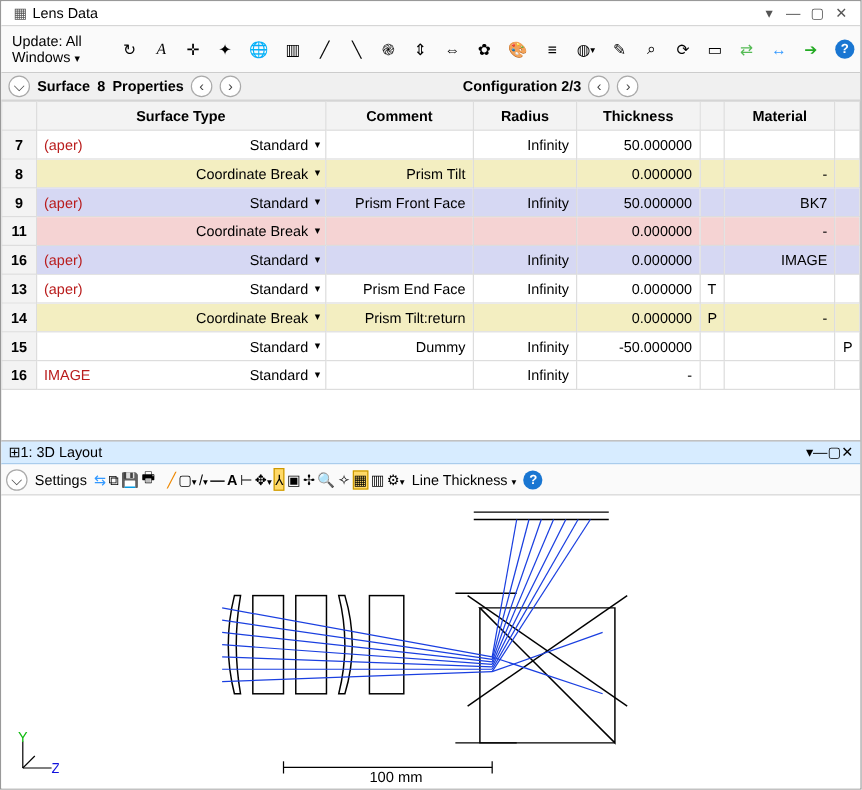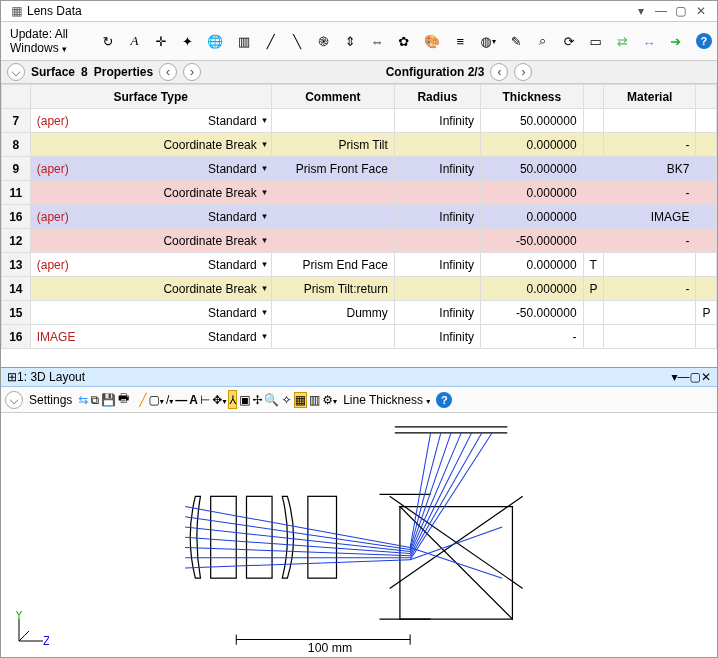--- a/index.html
+++ b/index.html
@@ -178,34 +178,20 @@
           <td class="stype">
             <span class="aper">(aper)</span>
             <span class="sval">Standard</span>
             <span class="caret">▾</span>
           </td>
           <td class="ccell"></td>
           <td class="rcell">Infinity</td>
           <td class="rcell">0.000000</td>
           <td></td>
           <td class="rcell">IMAGE</td>
-          <td></td>
-        </tr>
-        <tr class="pink">
-          <td class="row-head">12</td>
-          <td class="stype">
-            <span class="aper"></span>
-            <span class="sval">Coordinate Break</span>
-            <span class="caret">▾</span>
-          </td>
-          <td class="ccell"></td>
-          <td class="rcell"></td>
-          <td class="rcell">-50.000000</td>
-          <td></td>
-          <td class="rcell">-</td>
           <td></td>
         </tr>
         <tr>
           <td class="row-head">13</td>
           <td class="stype">
             <span class="aper">(aper)</span>
             <span class="sval">Standard</span>
             <span class="caret">▾</span>
           </td>
           <td class="ccell">Prism End Face</td>

